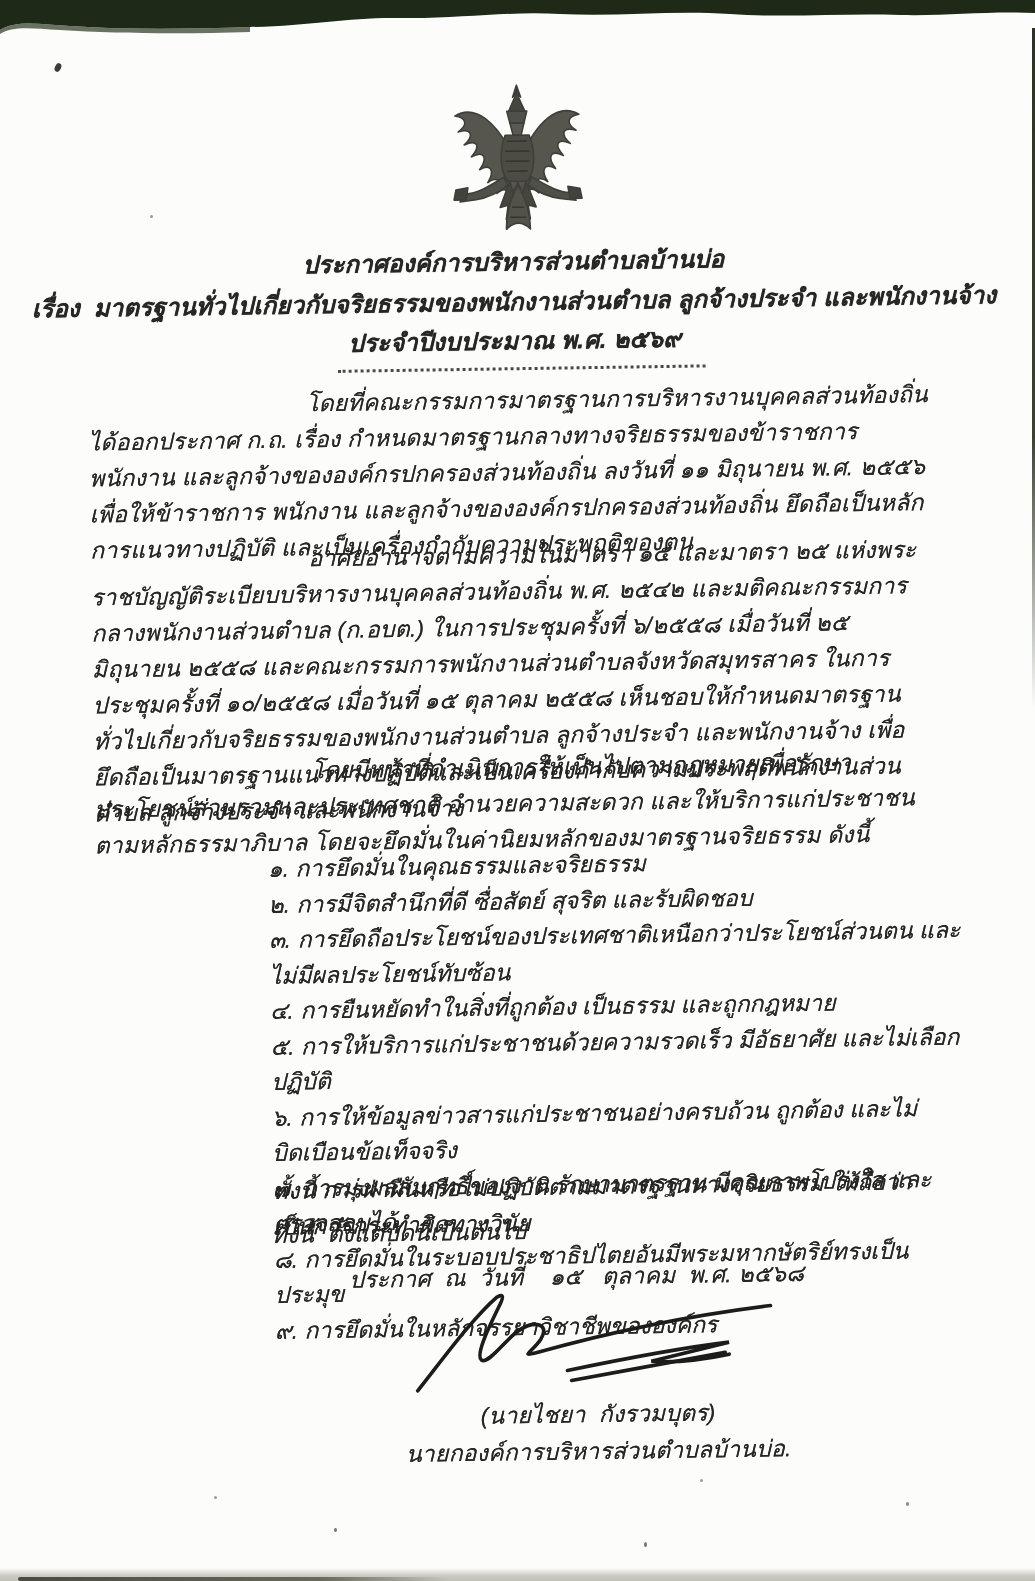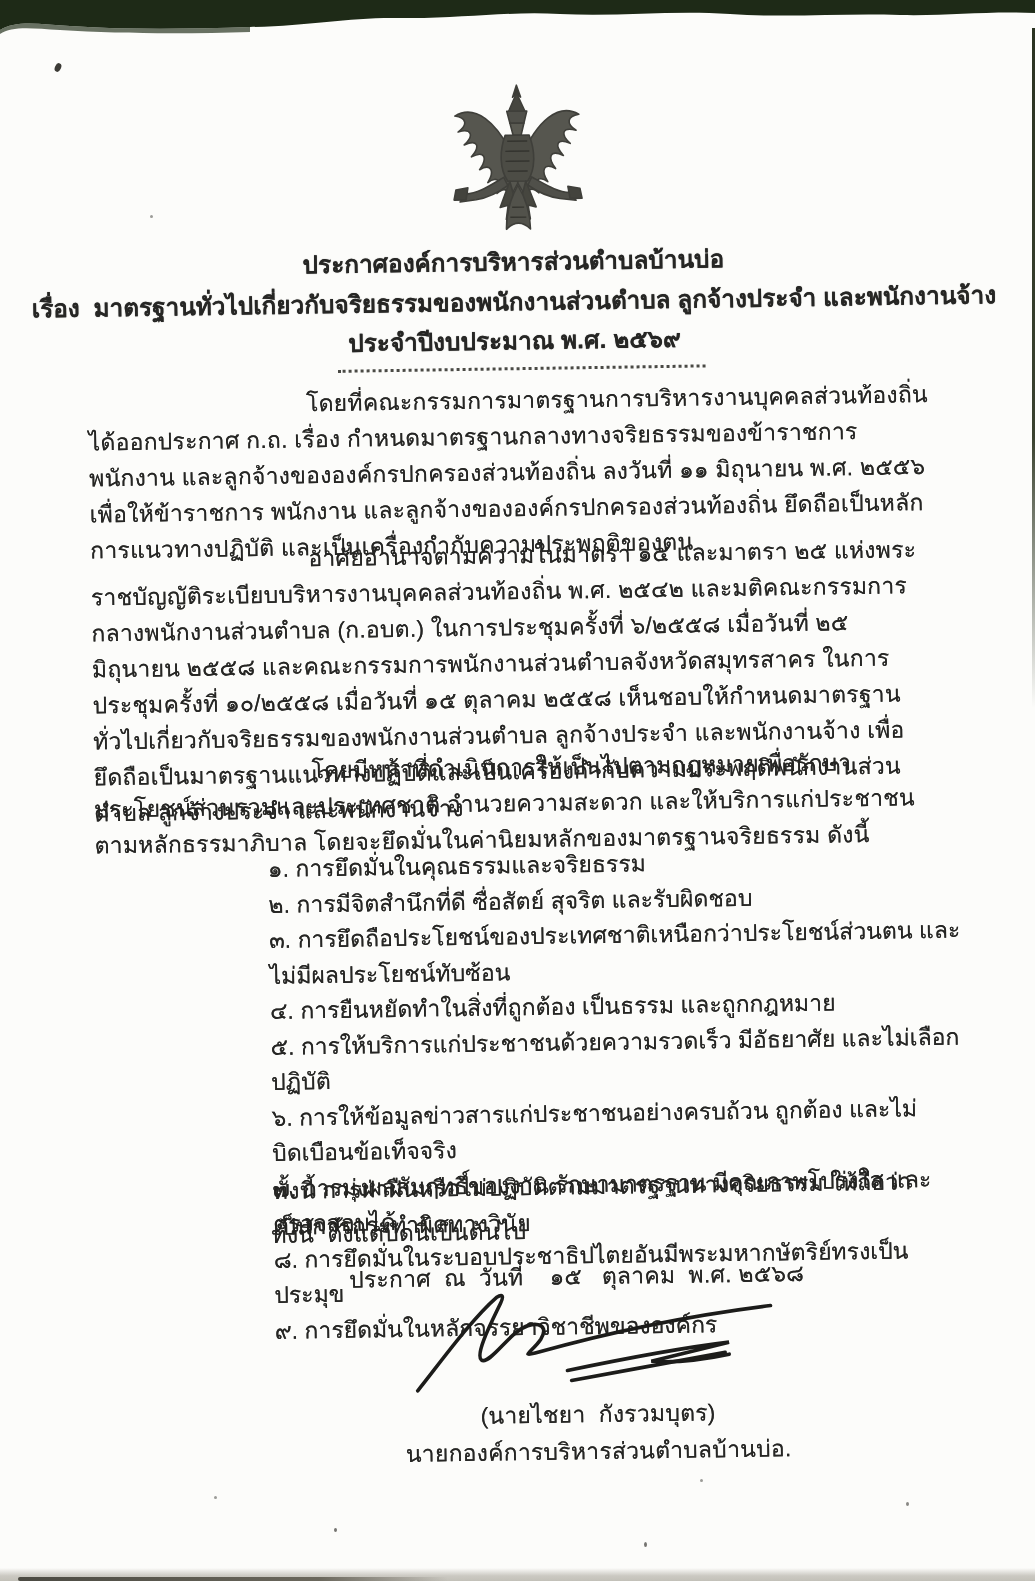--- a/index.html
+++ b/index.html
@@ -9,20 +9,21 @@
     font-family: "Liberation Sans", "DejaVu Sans", sans-serif;
   }
   #page {
     position: relative;
     width: 1035px;
     height: 1581px;
     margin: 0 auto;
     background: #fcfcfa;
     overflow: hidden;
     color: #262624;
+    font-style: italic;
   }
   
   #topbar-svg { position: absolute; top: 0; left: 0; }
   #right-edge {
     position: absolute;
     top: 28px; right: 0;
     width: 3px; height: 680px;
     background: linear-gradient(to bottom, #2b3322 0%, #3a4230 60%, rgba(58,66,48,0) 100%);
   }
   #bottom-band {

